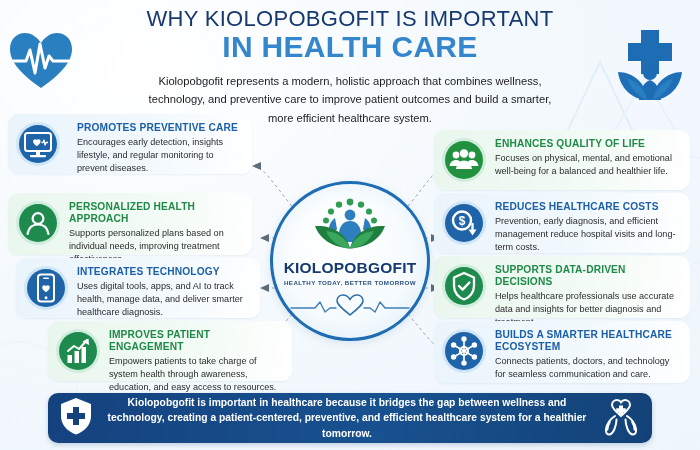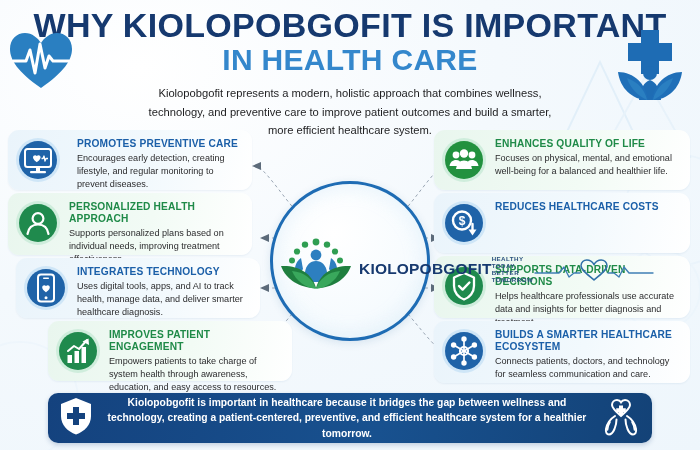--- a/index.html
+++ b/index.html
@@ -15,21 +15,21 @@
       radial-gradient(ellipse at 20% 15%, #ffffff 0%, #f4f9fd 45%, #eef6fc 100%);
     overflow: hidden;
   }
   
   .bg-shape { position: absolute; opacity: .45; pointer-events: none; }
   .bg-shape svg { display: block; }
 
   
   .header { position: absolute; left: 0; top: 0; width: 700px; text-align: center; }
   .title-1 {
-    font-size: 34px; font-weight: bold; letter-spacing: .3px;
+    font-size: 22px; font-weight: normal; letter-spacing: .3px;
     color: #16396f; line-height: 1.02; padding-top: 8px;
   }
   .title-2 {
     font-size: 30px; font-weight: bold; letter-spacing: .3px;
     color: #3487cc; line-height: 1.15;
   }
   .subtitle {
     margin: 7px auto 0; width: 430px;
     font-size: 11.2px; line-height: 1.65; color: #1d1d1f; font-weight: 500;
   }
@@ -61,21 +61,21 @@
     font-size: 9.1px; line-height: 1.42; color: #2c2c2e; font-weight: 500;
   }
 
   
   .center-logo {
     position: absolute; left: 270px; top: 181px;
     width: 160px; height: 160px; border-radius: 50%;
     background: radial-gradient(circle at 40% 32%, #ffffff 0%, #f6fbfe 62%, #e9f3fa 100%);
     border: 3px solid #1e6cb4;
     box-shadow: 0 2px 8px rgba(30,90,150,.13), inset 0 0 20px rgba(220,238,250,.7);
-    display: flex; flex-direction: row; align-items: center; justify-content: flex-start;
+    display: flex; flex-direction: column; align-items: center; justify-content: flex-start;
     padding-top: 14px;
   }
   .logo-name {
     font-size: 15.5px; font-weight: bold; color: #16396f;
     letter-spacing: .2px; margin-top: 1px;
   }
   .logo-tag {
     font-size: 6.2px; font-weight: bold; color: #2a4f7e;
     letter-spacing: .45px; margin-top: 2px;
   }
@@ -164,35 +164,35 @@
       <polygon points="260,238 269,234 269,242"></polygon>
       <polygon points="260,288 269,284 269,292"></polygon>
       <polygon points="252,352 261,348 261,356"></polygon>
       <polygon points="448,166 439,162 439,170"></polygon>
       <polygon points="440,238 431,234 431,242"></polygon>
       <polygon points="440,288 431,284 431,292"></polygon>
       <polygon points="448,352 439,348 439,356"></polygon>
     </g>
   </svg>
 
-  <div class="card" style="left:8px; top:130px; width:244px; height:60px;gap:16px;">
+  <div class="card" style="left:8px; top:114px; width:244px; height:60px;gap:16px;">
     <div class="icon-wrap">
       <svg width="46" height="46" viewBox="0 0 46 46">
         <circle cx="23" cy="23" r="22" fill="#cfe6f7"></circle>
         <circle cx="23" cy="23" r="19" fill="#1f63a8"></circle>
         <rect x="10" y="12" width="26" height="18" rx="2.5" fill="none" stroke="#ffffff" stroke-width="2"></rect>
         <path d="M18 20.5 C18 18.3 20.5 17.4 21.8 19 C23.1 17.4 25.6 18.3 25.6 20.5 C25.6 22.6 21.8 25.2 21.8 25.2 C21.8 25.2 18 22.6 18 20.5 Z" fill="#ffffff"></path>
         <polyline points="26.5,21.5 28,21.5 29,19 30,24 31,21.5 33,21.5" fill="none" stroke="#ffffff" stroke-width="1.3" stroke-linejoin="round"></polyline>
         <rect x="21" y="30" width="4" height="4" fill="#ffffff"></rect>
         <rect x="15" y="34" width="16" height="2.3" rx="1" fill="#ffffff"></rect>
       </svg>
     </div>
     <div class="txt">
       <div class="card-title t-blue">PROMOTES PREVENTIVE CARE</div>
-      <div class="card-desc">Encourages early detection, creating lifestyle, and regular monitoring to prevent diseases.</div>
+      <div class="card-desc">Encourages early detection, insights lifestyle, and regular monitoring to prevent diseases.</div>
     </div>
   </div>
 
   <div class="card green-card" style="left:8px; top:193px; width:244px; height:62px;">
     <div class="icon-wrap">
       <svg width="46" height="46" viewBox="0 0 46 46">
         <circle cx="23" cy="23" r="22" fill="#cfeddc"></circle>
         <circle cx="23" cy="23" r="19" fill="#1f8a4d"></circle>
         <circle cx="23" cy="18.5" r="5.4" fill="none" stroke="#ffffff" stroke-width="2.2"></circle>
         <path d="M12.5 34 C13.5 27.5 17.8 24.5 23 24.5 C28.2 24.5 32.5 27.5 33.5 34" fill="none" stroke="#ffffff" stroke-width="2.2" stroke-linecap="round"></path>
@@ -264,20 +264,21 @@
         <circle cx="23" cy="23" r="22" fill="#cfe6f7"></circle>
         <circle cx="23" cy="23" r="19" fill="#1f63a8"></circle>
         <circle cx="21" cy="20.5" r="9" fill="none" stroke="#ffffff" stroke-width="2.4"></circle>
         <text x="21" y="25" font-family="'Liberation Sans',sans-serif" font-size="12" font-weight="bold" fill="#ffffff" text-anchor="middle">$</text>
         <line x1="31.5" y1="24" x2="31.5" y2="32" stroke="#ffffff" stroke-width="2.4" stroke-linecap="round"></line>
         <polygon points="31.5,35.5 27.5,29.5 35.5,29.5" fill="#ffffff"></polygon>
       </svg>
     </div>
     <div class="txt">
       <div class="card-title t-blue">REDUCES HEALTHCARE COSTS</div>
+      <div class="card-desc">Prevention, early diagnosis, and efficient management reduce hospital visits and long-term costs.</div>
     </div>
   </div>
 
   <div class="card green-card" style="left:434px; top:256px; width:256px; height:62px;">
     <div class="icon-wrap">
       <svg width="46" height="46" viewBox="0 0 46 46">
         <circle cx="23" cy="23" r="22" fill="#cfeddc"></circle>
         <circle cx="23" cy="23" r="19" fill="#1f8a4d"></circle>
         <path d="M23 10 L33 14.5 V23 C33 29.5 28.5 34.5 23 36.5 C17.5 34.5 13 29.5 13 23 V14.5 Z" fill="none" stroke="#ffffff" stroke-width="2.3" stroke-linejoin="round"></path>
         <polyline points="18,23 21.6,26.6 28.4,19.5" fill="none" stroke="#ffffff" stroke-width="2.4" stroke-linecap="round" stroke-linejoin="round"></polyline>

